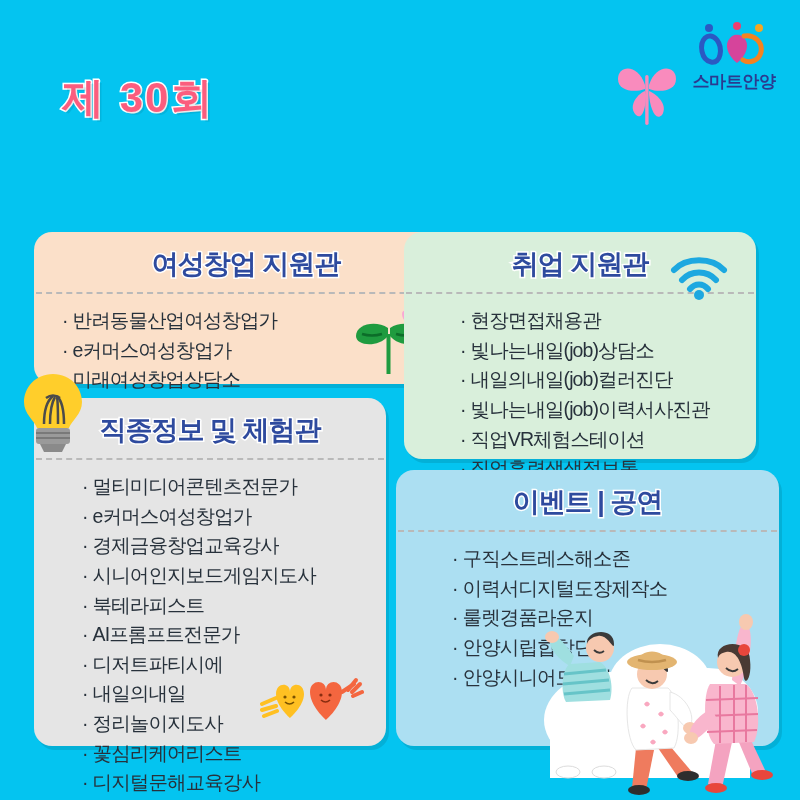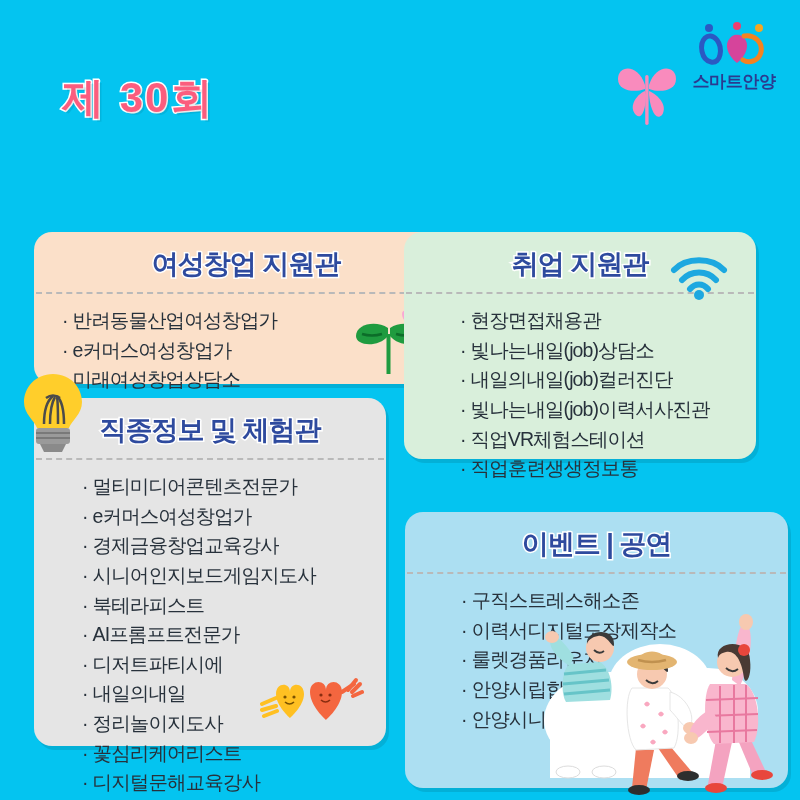--- a/index.html
+++ b/index.html
@@ -69,21 +69,21 @@
   .item {
     font-size: 19.5px; color: #27313b; letter-spacing: -0.9px;
     line-height: 1.52; white-space: nowrap;
   }
   .item .dot { color: #27313b; margin-right: 5px; }
 
   
   #card-startup   { left: 34px;  top: 232px; width: 424px; height: 152px; background: #fbe0c9; }
   #card-jobs      { left: 404px; top: 232px; width: 352px; height: 227px; background: #d9efdb; }
   #card-experience{ left: 34px;  top: 398px; width: 352px; height: 348px; background: #e5e5e5; }
-  #card-event     { left: 405px; top: 470px; width: 383px; height: 276px; background: #acdff2; margin-top: 42px; }
+  #card-event     { left: 396px; top: 470px; width: 383px; height: 276px; background: #acdff2; }
 
   #card-jobs .items      { padding-left: 56px; }
   #card-event .items     { padding-left: 56px; }
   #card-experience .items{ padding-left: 48px; }
 
   
   .wifi-icon { position: absolute; right: 26px; top: 22px; }
   .bulb-icon { position: absolute; left: -16px; top: -28px; }
   .sprout    { position: absolute; right: 26px; bottom: 8px; }
   .hearts    { position: absolute; right: 22px; bottom: 14px; }

